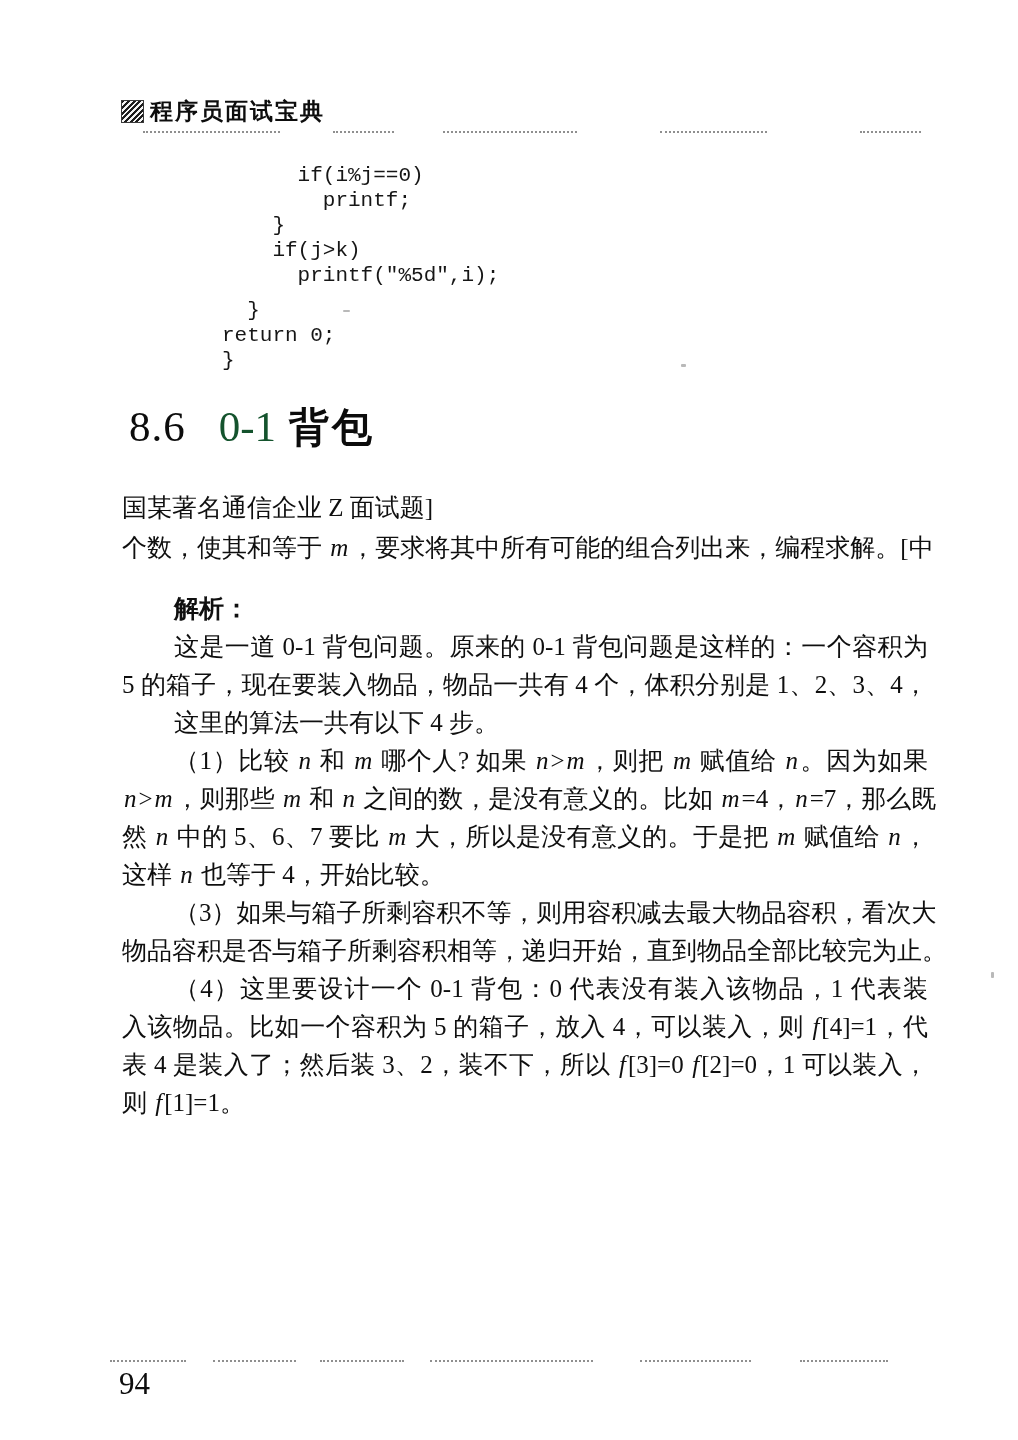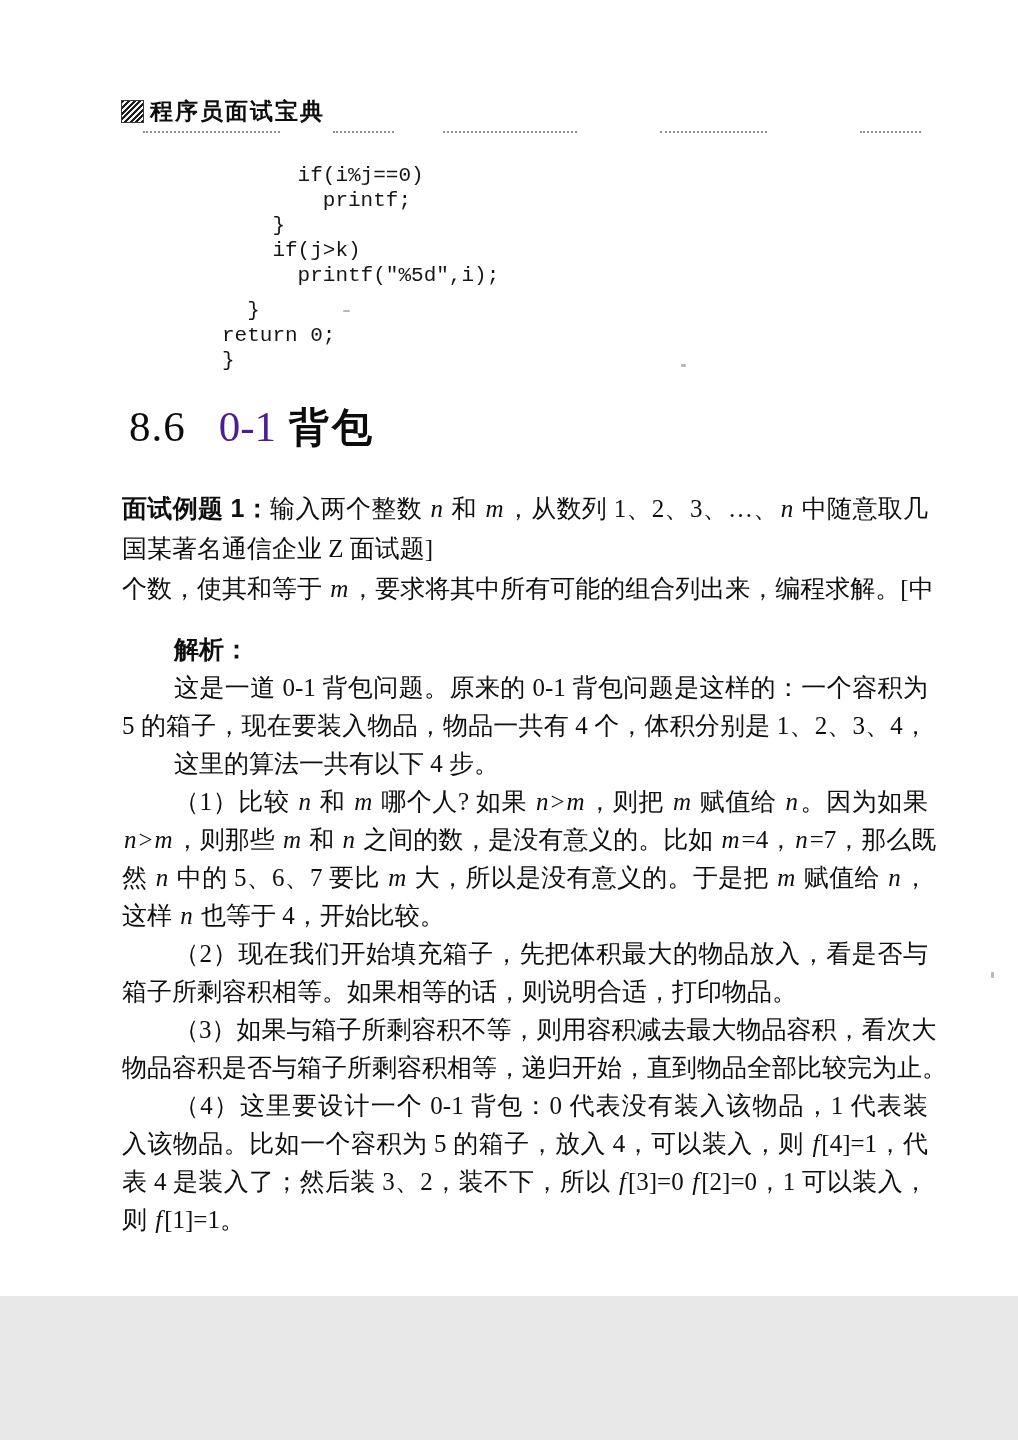--- a/index.html
+++ b/index.html
@@ -1,17 +1,17 @@
 <!DOCTYPE html>
 <html><head>
 <meta charset="utf-8">
 <style>
   html,body{margin:0;padding:0;background:#e8e8e8;}
   .page{
-    position:relative;width:1018px;height:1296px;background:#ffffff;
+    position:relative;width:1018px;height:1440px;background:#ffffff;
     font-family:"Liberation Serif","DejaVu Serif",serif;color:#111;
     overflow:hidden;margin:0 auto;
   }
   
   .hdr{position:absolute;left:122px;top:96px;display:flex;align-items:center;}
   .logo{width:21px;height:21px;margin-right:7px;
     background:repeating-linear-gradient(135deg,#1d1d1d 0 2px,#f4f4f4 2px 4px);
     outline:1px solid #3a3a3a;}
   .htitle{font-family:"Liberation Sans","DejaVu Sans",sans-serif;font-weight:bold;
     font-size:23px;letter-spacing:2px;color:#0d0d0d;}
@@ -19,21 +19,21 @@
   .rule{position:absolute;left:0;width:100%;height:3px;}
   .seg{position:absolute;top:0;height:0;border-top:2px dotted #8f8f8f;}
   
   .code{position:absolute;left:222px;top:163px;
     font-family:"Liberation Mono","DejaVu Sans Mono",monospace;
     font-size:21px;line-height:25px;white-space:pre;color:#161616;}
   .code-line.gap{margin-top:10px;}
   
   .heading{position:absolute;left:129px;top:400px;display:flex;align-items:baseline;white-space:nowrap;}
   .h-num{font-size:43px;color:#0c0c0c;letter-spacing:1px;}
-  .h-latin{margin-left:33px;font-size:43px;color:#4c1d95;}
+  .h-latin{margin-left:33px;font-size:43px;color:#14532d;}
   .h-cjk{margin-left:13px;font-family:Liberation Sans, sans-serif;
     font-weight:bold;font-size:40px;color:#0c0c0c;letter-spacing:3px;}
   
   .bodytext{position:absolute;left:122px;top:488px;width:806px;font-size:25px;color:#0f0f0f;}
   .para{margin:0;}
   .para.gaptop{margin-top:21px;}
   .line{line-height:38px;text-align:justify;text-align-last:justify;white-space:nowrap;}
   .para.intro .line{line-height:40px;}
   .line.nojust{text-align-last:left;}
   .line.ind{padding-left:52px;}
@@ -65,43 +65,38 @@
   <div class="code"><div class="code-line">      if(i%j==0)</div><div class="code-line">        printf;</div><div class="code-line">    }</div><div class="code-line">    if(j&gt;k)</div><div class="code-line">      printf("%5d",i);</div><div class="code-line gap">  }</div><div class="code-line">return 0;</div><div class="code-line">}</div></div>
 
   <div class="heading">
     <span class="h-num">8.6</span>
     <span class="h-latin">0-1</span>
     <span class="h-cjk">背包</span>
   </div>
 
   <div class="bodytext">
       <div class="para intro">
-        <div class="line"><b>面试例题 1：</b>输入两个整数 <i>n</i> 和 <i>m</i>，从数列 1、2、3、…、<i>n</i> 中随意取几</div>
         <div class="line nojust">国某著名通信企业 Z 面试题]</div>
         <div class="line">个数，使其和等于 <i>m</i>，要求将其中所有可能的组合列出来，编程求解。[中</div>
       </div>
       <div class="para gaptop">
         <div class="line ind nojust"><b>解析：</b></div>
       </div>
       <div class="para">
         <div class="line ind">这是一道 0-1 背包问题。原来的 0-1 背包问题是这样的：一个容积为</div>
         <div class="line">5 的箱子，现在要装入物品，物品一共有 4 个，体积分别是 1、2、3、4，</div>
       </div>
       <div class="para">
         <div class="line ind nojust">这里的算法一共有以下 4 步。</div>
       </div>
       <div class="para">
         <div class="line ind">（1）比较 <i>n</i> 和 <i>m</i> 哪个人? 如果 <i>n</i>&gt;<i>m</i>，则把 <i>m</i> 赋值给 <i>n</i>。因为如果</div>
         <div class="line"><i>n</i>&gt;<i>m</i>，则那些 <i>m</i> 和 <i>n</i> 之间的数，是没有意义的。比如 <i>m</i>=4，<i>n</i>=7，那么既</div>
         <div class="line">然 <i>n</i> 中的 5、6、7 要比 <i>m</i> 大，所以是没有意义的。于是把 <i>m</i> 赋值给 <i>n</i>，</div>
         <div class="line nojust">这样 <i>n</i> 也等于 4，开始比较。</div>
-      </div>
-      <div class="para">
-        <div class="line ind">（2）现在我们开始填充箱子，先把体积最大的物品放入，看是否与</div>
-        <div class="line nojust">箱子所剩容积相等。如果相等的话，则说明合适，打印物品。</div>
       </div>
       <div class="para">
         <div class="line ind">（3）如果与箱子所剩容积不等，则用容积减去最大物品容积，看次大</div>
         <div class="line">物品容积是否与箱子所剩容积相等，递归开始，直到物品全部比较完为止。</div>
       </div>
       <div class="para">
         <div class="line ind">（4）这里要设计一个 0-1 背包：0 代表没有装入该物品，1 代表装</div>
         <div class="line">入该物品。比如一个容积为 5 的箱子，放入 4，可以装入，则 <i>f</i>[4]=1，代</div>
         <div class="line">表 4 是装入了；然后装 3、2，装不下，所以 <i>f</i>[3]=0 <i>f</i>[2]=0，1 可以装入，</div>
         <div class="line nojust">则 <i>f</i>[1]=1。</div>

